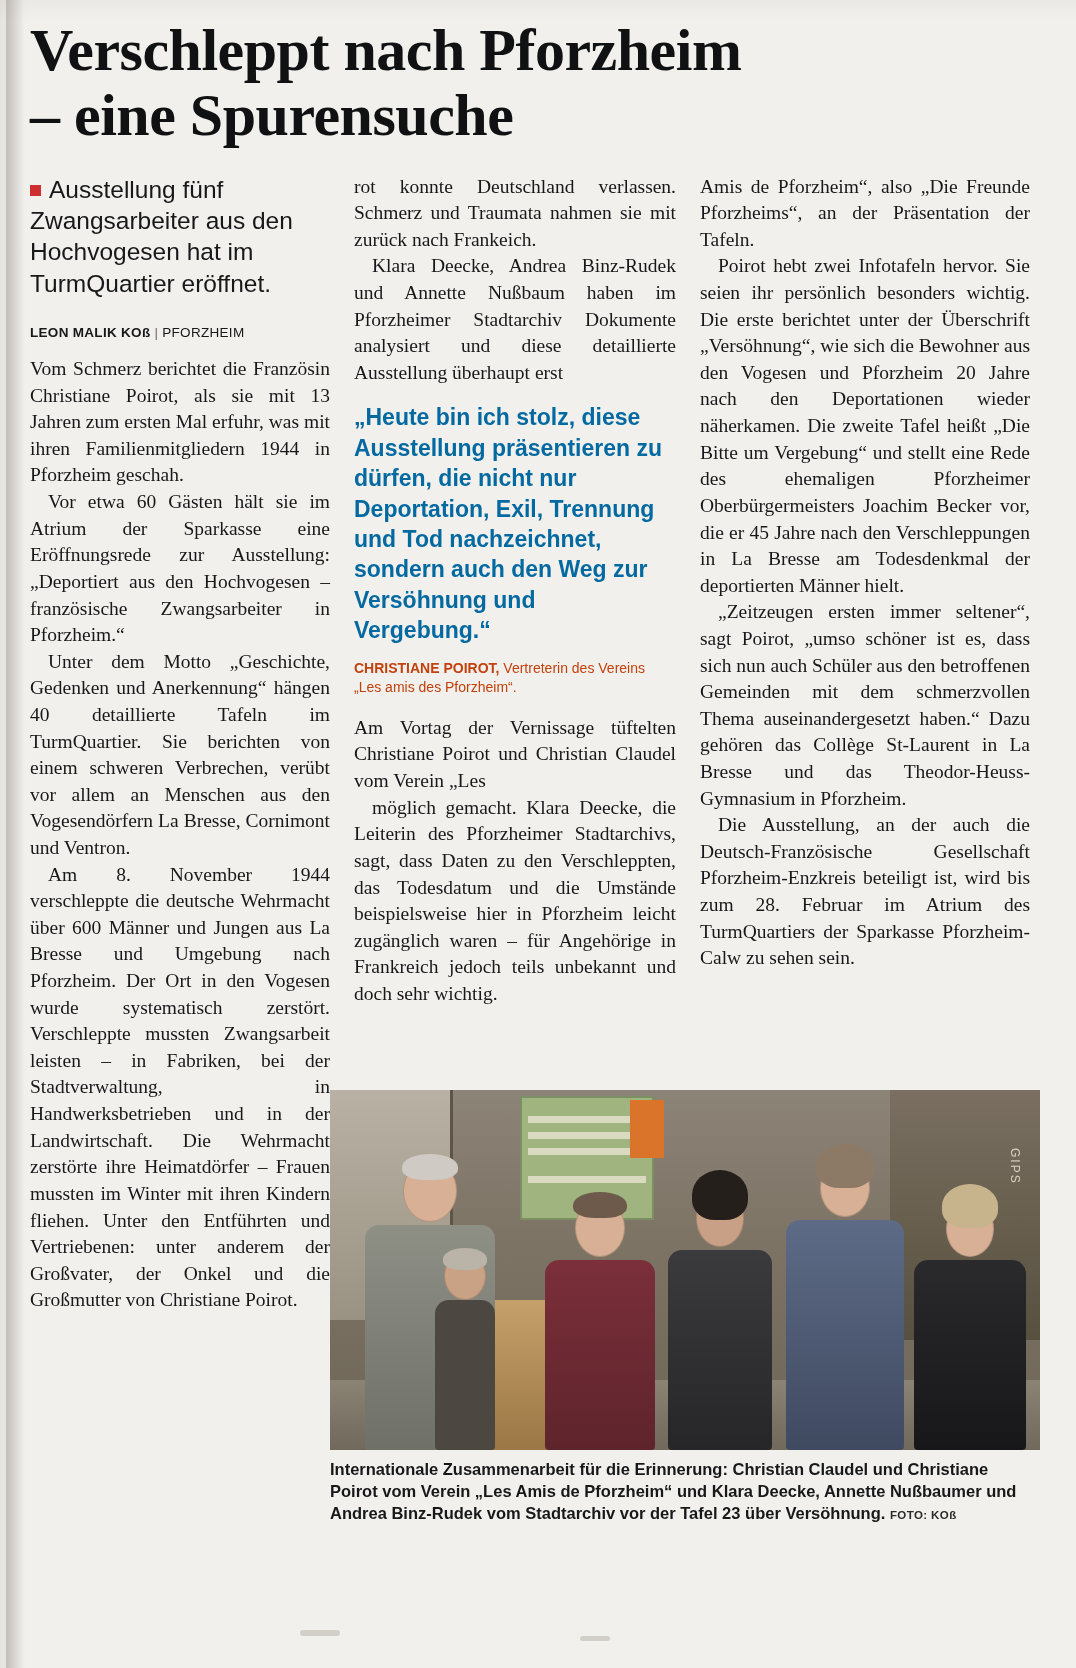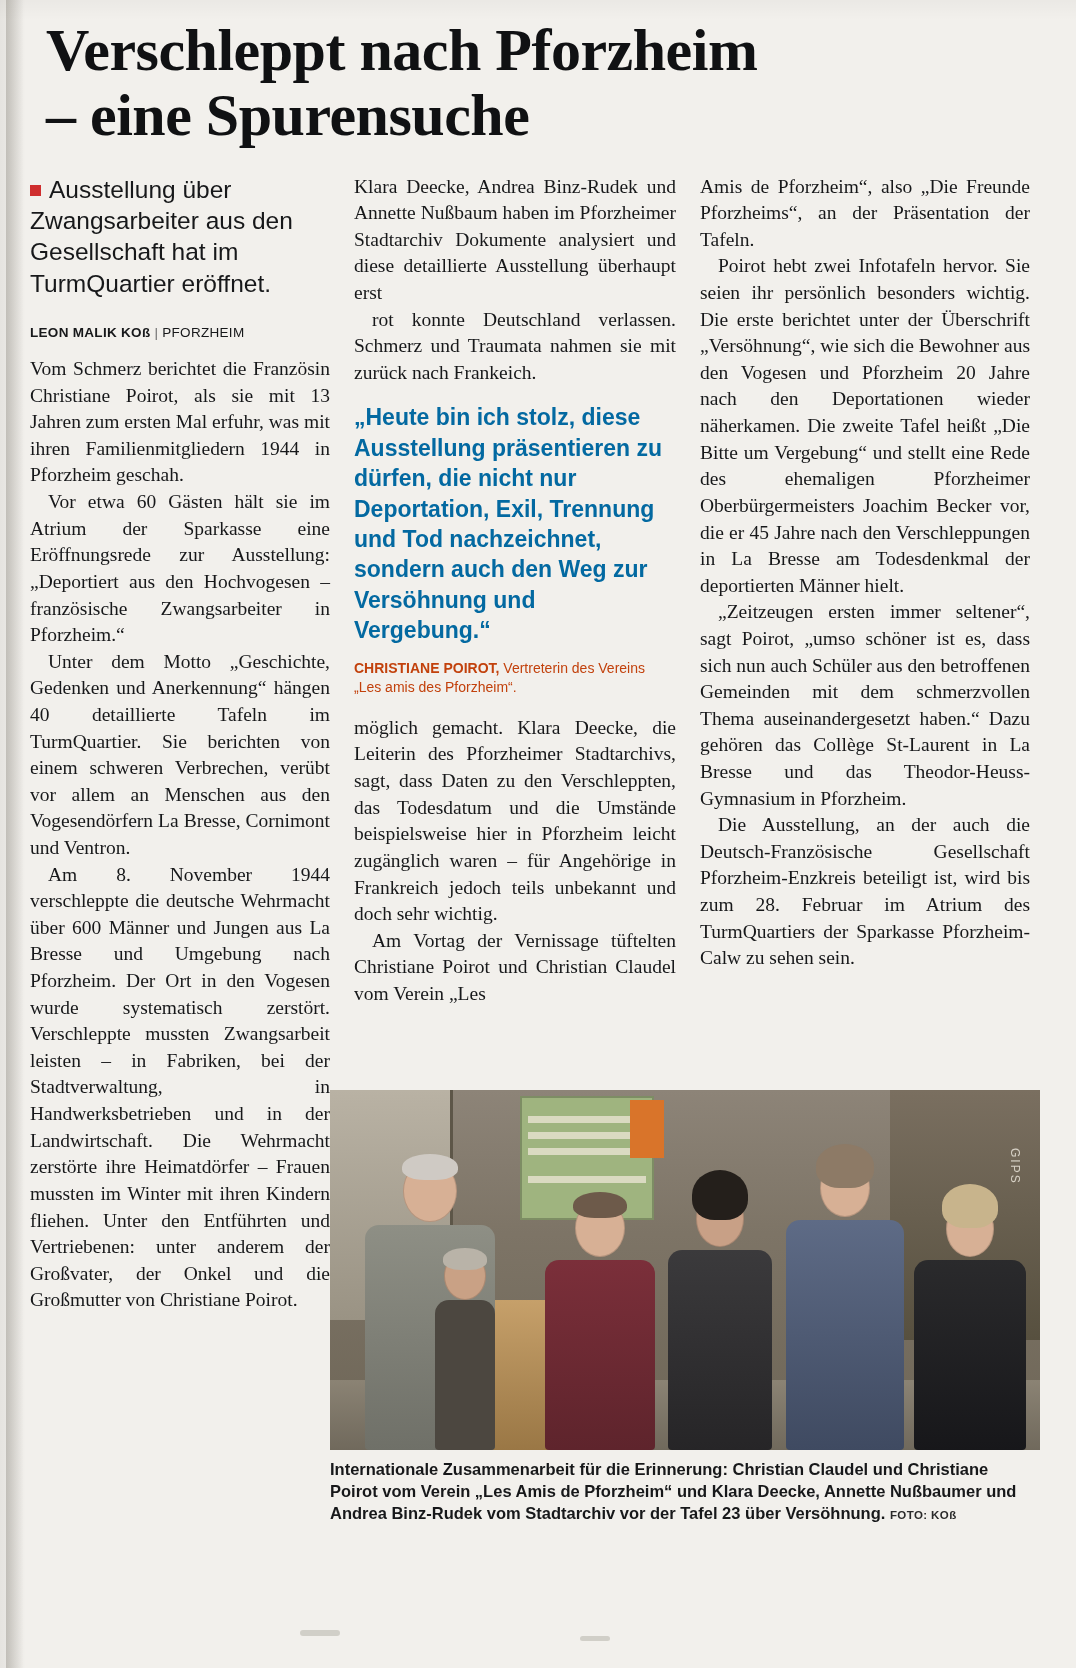--- a/index.html
+++ b/index.html
@@ -30,21 +30,21 @@
     left: 30px;
     top: 18px;
     width: 1010px;
   }
   .headline {
     font-family: "Liberation Serif", serif;
     font-weight: bold;
     font-size: 60px;
     line-height: 1.08;
     letter-spacing: -0.5px;
-    margin: 0 0 6px 16px;
+    margin: 0 0 6px 0;
     color: #101113;
   }
   .headline .line2 {
     display: block;
   }
   .cols {
     display: flex;
     gap: 24px;
     margin-top: 26px;
   }
@@ -223,43 +223,43 @@
 
     <h1 class="headline">
       <span>Verschleppt nach Pforzheim</span>
       <span class="line2">– eine Spurensuche</span>
     </h1>
 
     <div class="cols">
 
       <div class="col c1">
         <div class="kicker">
-          <span class="bullet"></span><span>Ausstellung über Zwangsarbeiter aus den Gesellschaft hat im TurmQuartier eröffnet.</span>
+          <span class="bullet"></span><span>Ausstellung fünf Zwangsarbeiter aus den Hochvogesen hat im TurmQuartier eröffnet.</span>
         </div>
         <div class="byline">
           <b>LEON MALIK KOß</b><span class="sep">|</span><span class="city">PFORZHEIM</span>
         </div>
         <p class="body noindent">Vom Schmerz berichtet die Französin Christiane Poirot, als sie mit 13 Jahren zum ersten Mal erfuhr, was mit ihren Familienmitgliedern 1944 in Pforzheim geschah.</p>
         <p class="body">Vor etwa 60 Gästen hält sie im Atrium der Sparkasse eine Eröffnungsrede zur Ausstellung: „Deportiert aus den Hochvogesen – französische Zwangsarbeiter in Pforzheim.“</p>
         <p class="body">Unter dem Motto „Geschichte, Gedenken und Anerkennung“ hängen 40 detaillierte Tafeln im TurmQuartier. Sie berichten von einem schweren Verbrechen, verübt vor allem an Menschen aus den Vogesendörfern La Bresse, Cornimont und Ventron.</p>
         <p class="body">Am 8. November 1944 verschleppte die deutsche Wehrmacht über 600 Männer und Jungen aus La Bresse und Umgebung nach Pforzheim. Der Ort in den Vogesen wurde systematisch zerstört. Verschleppte mussten Zwangsarbeit leisten – in Fabriken, bei der Stadtverwaltung, in Handwerksbetrieben und in der Landwirtschaft. Die Wehrmacht zerstörte ihre Heimatdörfer – Frauen mussten im Winter mit ihren Kindern fliehen. Unter den Entführten und Vertriebenen: unter anderem der Großvater, der Onkel und die Großmutter von Christiane Poirot.</p>
       </div>
 
       <div class="col c2">
+        <p class="body noindent">rot konnte Deutschland verlassen. Schmerz und Traumata nahmen sie mit zurück nach Frankeich.</p>
         <p class="body">Klara Deecke, Andrea Binz-Rudek und Annette Nußbaum haben im Pforzheimer Stadtarchiv Dokumente analysiert und diese detaillierte Ausstellung überhaupt erst</p>
-        <p class="body noindent">rot konnte Deutschland verlassen. Schmerz und Traumata nahmen sie mit zurück nach Frankeich.</p>
 
         <div class="quote">„Heute bin ich stolz, diese Ausstellung präsentieren zu dürfen, die nicht nur Deportation, Exil, Trennung und Tod nachzeichnet, sondern auch den Weg zur Versöhnung und Vergebung.“</div>
         <div class="quote-attr">
           <b>CHRISTIANE POIROT,</b>
           <span>Vertreterin des Vereins „Les amis des Pforzheim“.</span>
         </div>
 
+        <p class="body">Am Vortag der Vernissage tüftelten Christiane Poirot und Christian Claudel vom Verein „Les</p>
         <p class="body noindent">möglich gemacht. Klara Deecke, die Leiterin des Pforzheimer Stadtarchivs, sagt, dass Daten zu den Verschleppten, das Todesdatum und die Umstände beispielsweise hier in Pforzheim leicht zugänglich waren – für Angehörige in Frankreich jedoch teils unbekannt und doch sehr wichtig.</p>
-        <p class="body">Am Vortag der Vernissage tüftelten Christiane Poirot und Christian Claudel vom Verein „Les</p>
       </div>
 
       <div class="col c3">
         <p class="body noindent">Amis de Pforzheim“, also „Die Freunde Pforzheims“, an der Präsentation der Tafeln.</p>
         <p class="body">Poirot hebt zwei Infotafeln hervor. Sie seien ihr persönlich besonders wichtig. Die erste berichtet unter der Überschrift „Versöhnung“, wie sich die Bewohner aus den Vogesen und Pforzheim 20 Jahre nach den Deportationen wieder näherkamen. Die zweite Tafel heißt „Die Bitte um Vergebung“ und stellt eine Rede des ehemaligen Pforzheimer Oberbürgermeisters Joachim Becker vor, die er 45 Jahre nach den Verschleppungen in La Bresse am Todesdenkmal der deportierten Männer hielt.</p>
         <p class="body">„Zeitzeugen ersten immer seltener“, sagt Poirot, „umso schöner ist es, dass sich nun auch Schüler aus den betroffenen Gemeinden mit dem schmerzvollen Thema auseinandergesetzt haben.“ Dazu gehören das Collège St-Laurent in La Bresse und das Theodor-Heuss-Gymnasium in Pforzheim.</p>
         <p class="body">Die Ausstellung, an der auch die Deutsch-Französische Gesellschaft Pforzheim-Enzkreis beteiligt ist, wird bis zum 28. Februar im Atrium des TurmQuartiers der Sparkasse Pforzheim-Calw zu sehen sein.</p>
       </div>
 
     </div>

